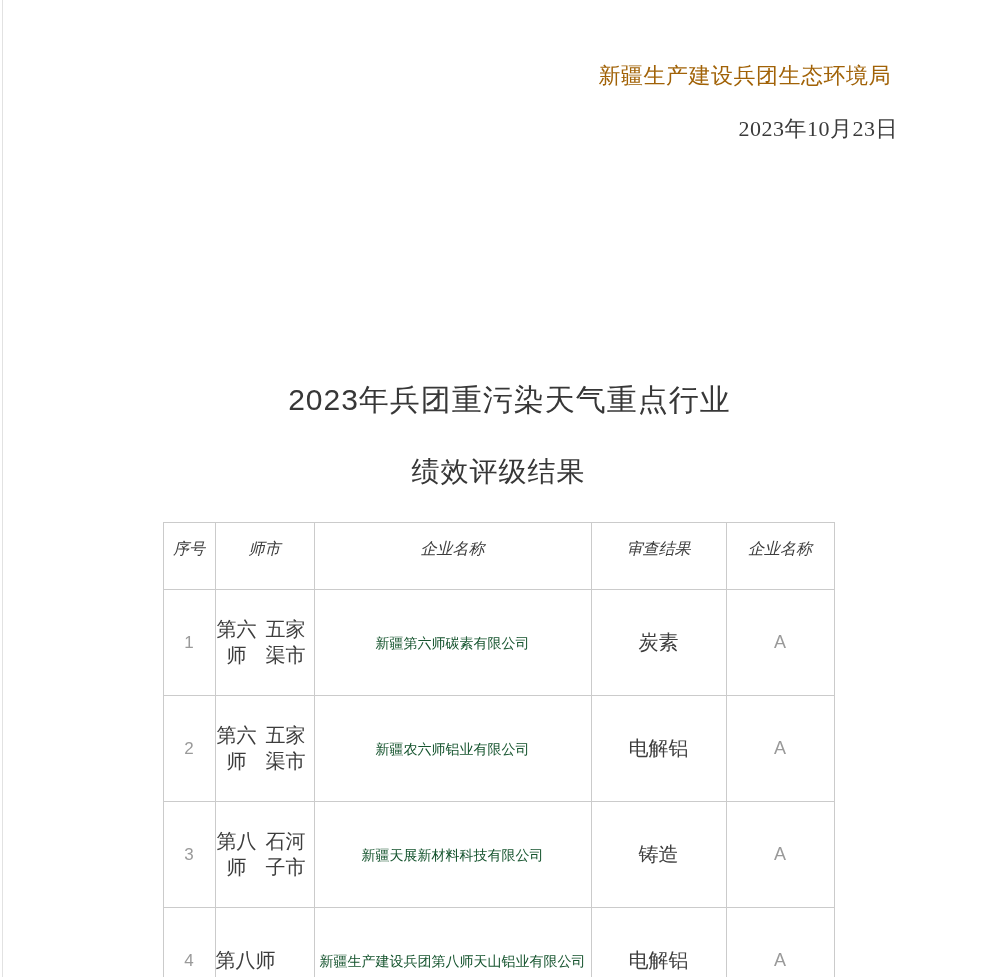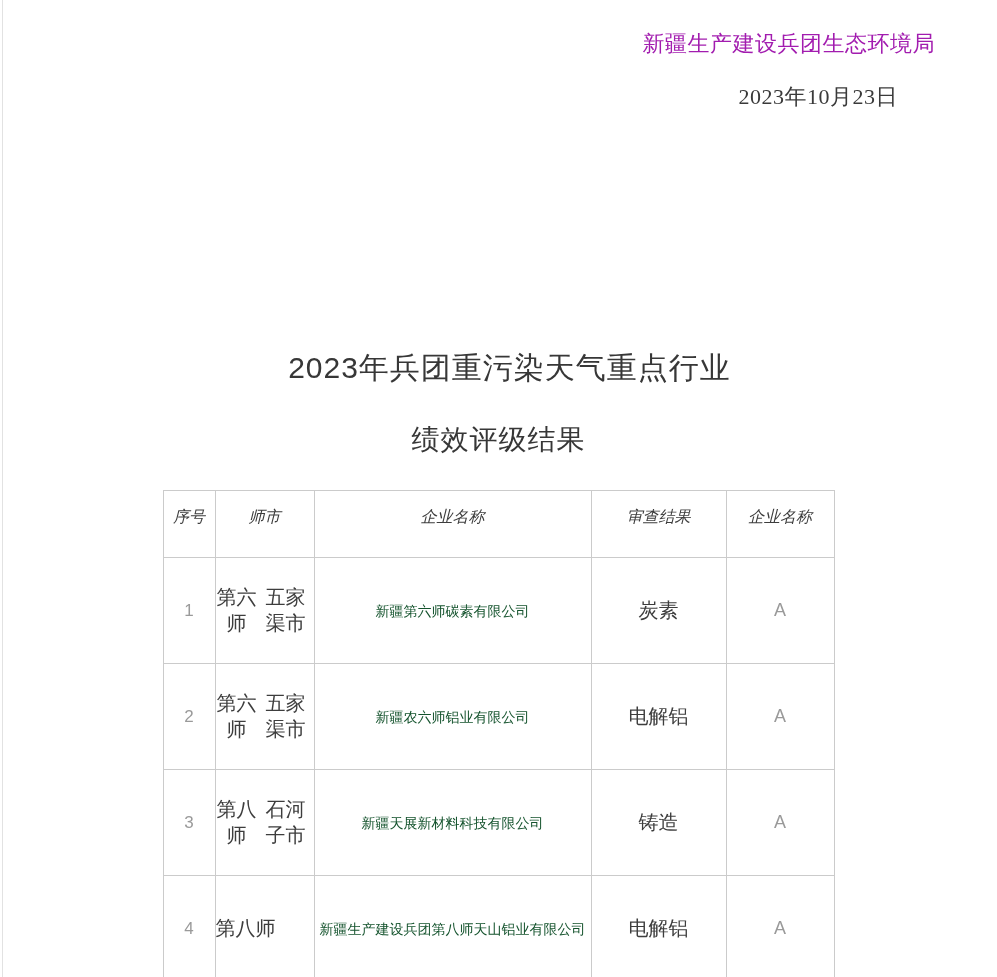--- a/index.html
+++ b/index.html
@@ -18,27 +18,27 @@
   .page-edge-line {
     position: absolute;
     left: 2px;
     top: 0;
     bottom: 0;
     width: 1px;
     background: #e2e2e2;
   }
   
   .org-line {
-    margin-top: 32px;
-    padding-right: 62px;
+    margin-top: 64px;
+    padding-right: 106px;
     text-align: right;
     font-family: "Liberation Serif", serif;
     font-size: 22px;
     line-height: 24px;
-    color: #a21caf;
+    color: #a16207;
     letter-spacing: 0.5px;
   }
   .date-line {
     margin-top: 28px;
     padding-right: 99px;
     text-align: right;
     font-family: "Liberation Serif", serif;
     font-size: 22px;
     line-height: 26px;
     color: #3a3a3a;

